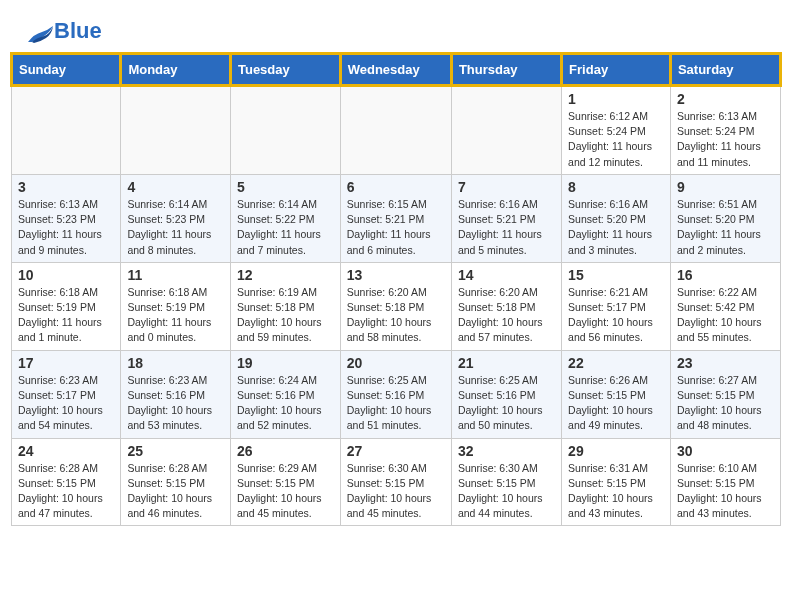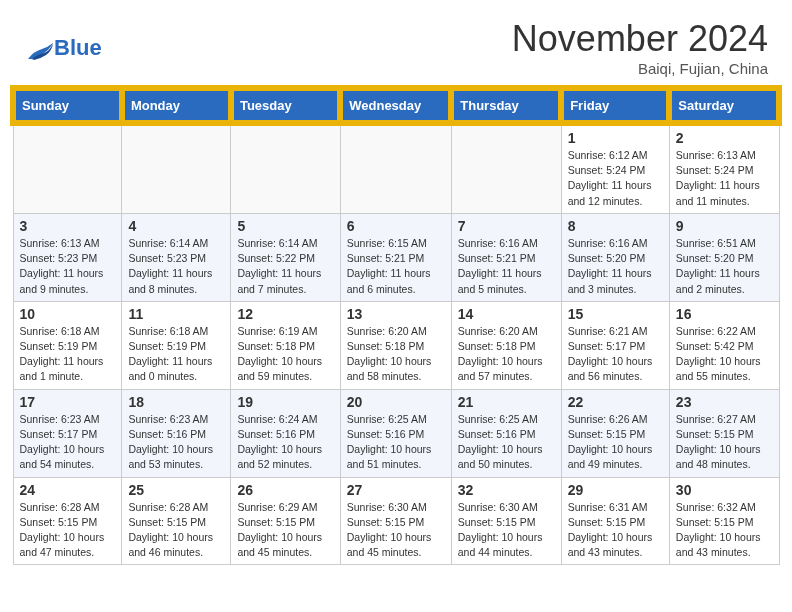--- a/index.html
+++ b/index.html
@@ -14,21 +14,21 @@
     .month-title { font-size: 36px; font-weight: normal; color: #333; }
     .subtitle { font-size: 15px; color: #555; }
     .calendar { width: 100%; border-collapse: collapse; margin: 0; }
     .calendar thead th {
       background: #2a6bbf;
       color: #fff;
       font-size: 13px;
       font-weight: bold;
       padding: 7px 6px;
       text-align: left;
-      border: 6px solid #eab308;
+      border: 3px solid #eab308;
     }
     .calendar tbody td {
       vertical-align: top;
       border: 1px solid #ccc;
       padding: 4px 6px;
       width: 113px;
       min-height: 80px;
       font-size: 11px;
       color: #333;
       background: #fff;
@@ -46,24 +46,20 @@
 <div class="header">
   <div class="logo">
     <div class="logo-text">
       <svg class="logo-icon" viewBox="0 0 28 20" xmlns="http://www.w3.org/2000/svg">
         <path d="M2 18 Q8 10 16 8 Q22 6 27 2 Q24 8 18 12 Q12 16 6 18 Z" fill="#2a6bbf"></path>
         <path d="M6 18 Q10 14 18 12 Q24 10 27 2 Q26 10 20 14 Q14 18 8 19 Z" fill="#1a4a8f"></path>
       </svg>
       <span class="logo-blue">Blue</span>
     </div>
   </div>
-  <div class="title-section">
-    <div class="month-title">November 2024</div>
-    <div class="subtitle">Baiqi, Fujian, China</div>
-  </div>
 </div>
 
 <div class="container">
   <table class="calendar">
     <thead>
       <tr>
       <th>Sunday</th>
           <th>Monday</th>
           <th>Tuesday</th>
           <th>Wednesday</th>
@@ -256,20 +252,20 @@
 Daylight: 10 hours and 44 minutes.</div>
           </td>
           <td>
             <span class="day-num">29</span>
             <div class="day-info" style="white-space: pre-line;">Sunrise: 6:31 AM
 Sunset: 5:15 PM
 Daylight: 10 hours and 43 minutes.</div>
           </td>
           <td>
             <span class="day-num">30</span>
-            <div class="day-info" style="white-space: pre-line;">Sunrise: 6:32 AM
+            <div class="day-info" style="white-space: pre-line;">Sunrise: 6:10 AM
 Sunset: 5:15 PM
 Daylight: 10 hours and 43 minutes.</div>
           </td>
         </tr>
       </tbody>
   </table>
 </div>
 
 </body></html>

